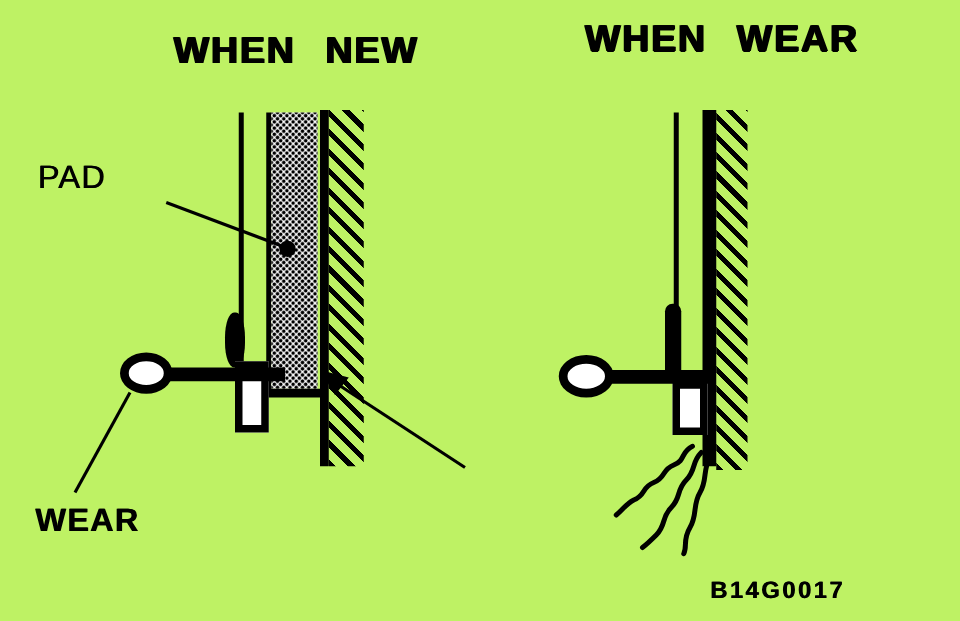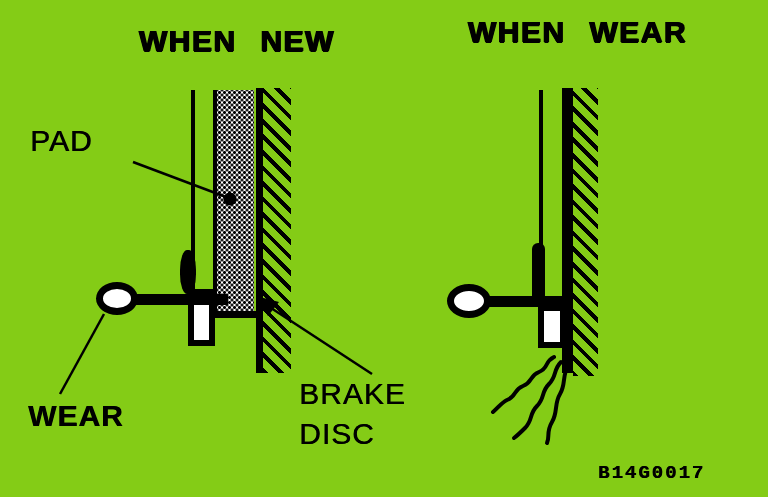--- a/index.html
+++ b/index.html
@@ -1,27 +1,27 @@
 <!DOCTYPE html>
 <html><head>
 <meta charset="utf-8">
 <style>
   html,body{margin:0;padding:0;background:#e8e8e8;}
   #canvas{
-    position:relative;width:768px;height:497px;background:#84cc16;
+    position:relative;width:768px;height:497px;background:#bef264;
     overflow:hidden;font-family:"Liberation Sans",sans-serif;color:#000;
   }
   .abs{position:absolute;}
   .title{
     position:absolute;font-weight:bold;font-size:30px;letter-spacing:1.5px;
     word-spacing:14px;color:#000;white-space:nowrap;
     text-shadow:0.8px 0 #000,-0.8px 0 #000,0 0.5px #000;
   }
   .lbl{
-    position:absolute;font-size:30px;font-weight:400;letter-spacing:1px;
+    position:absolute;font-size:26px;font-weight:400;letter-spacing:1px;
     color:#000;white-space:nowrap;line-height:40px;
     text-shadow:0.6px 0 #000;
   }
   .code{
     position:absolute;font-size:19px;font-weight:bold;letter-spacing:2px;
     color:#000;text-shadow:0.5px 0 #000;
   }
   .ink{background:#000;}
   .stipple{
     background-color:#fff;
@@ -98,20 +98,16 @@
     <path d="M561,362 C553,370 557,376 549,384 C541,392 545,398 537,406 C529,414 533,420 525,428 C521,432 518,435 514,438" fill="none" stroke="#000" stroke-width="4" stroke-linecap="round"></path>
     <path d="M568,366 C562,376 566,384 560,394 C554,404 558,412 552,422 C546,432 550,437 547,443" fill="none" stroke="#000" stroke-width="4" stroke-linecap="round"></path>
   </svg>
 
   <div class="lbl" style="left:30px;top:121px;">PAD</div>
 
   <div class="lbl" style="left:28px;top:396px;font-weight:bold;">
     <div>WEAR</div>
   </div>
 
-  <div class="lbl" style="left:299px;top:374px;">
-    <div>BRAKE</div>
-    <div>DISC</div>
-  </div>
 
-  <div class="code" style="left:598px;top:462px;font-family:Liberation Mono, monospace;">B14G0017</div>
+  <div class="code" style="left:568px;top:462px;">B14G0017</div>
 
 </div>
 
 </body></html>

